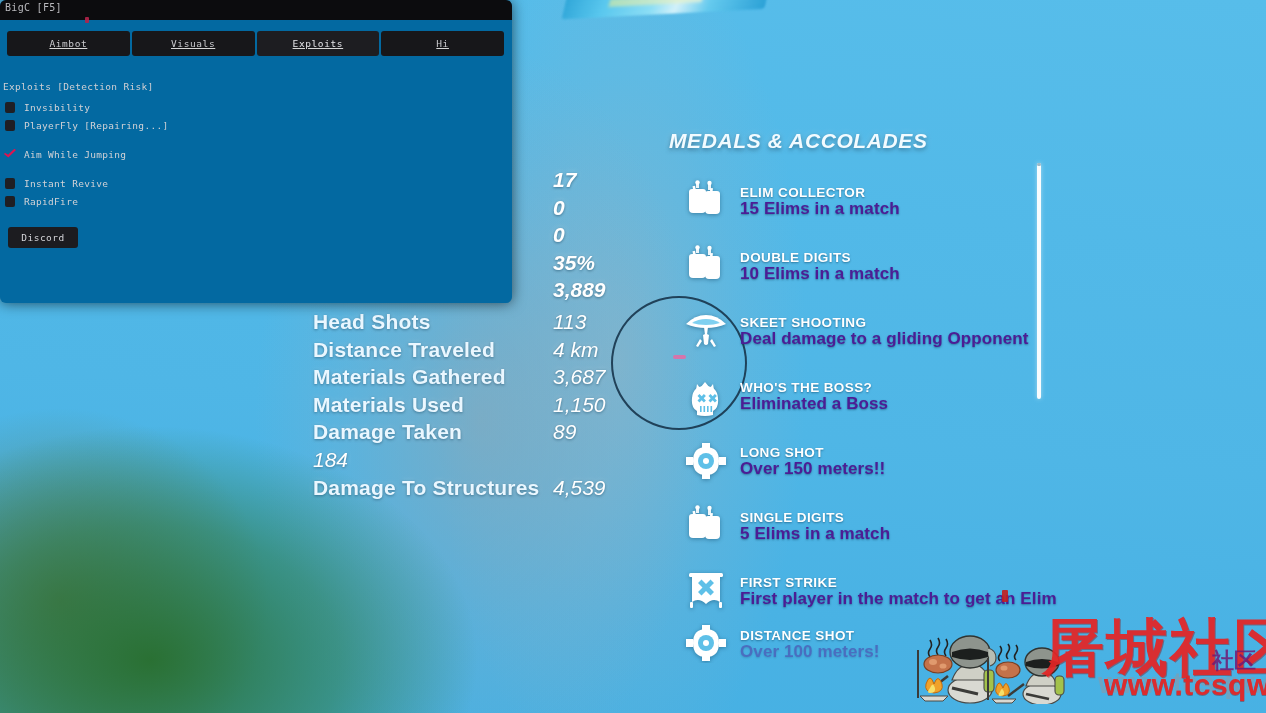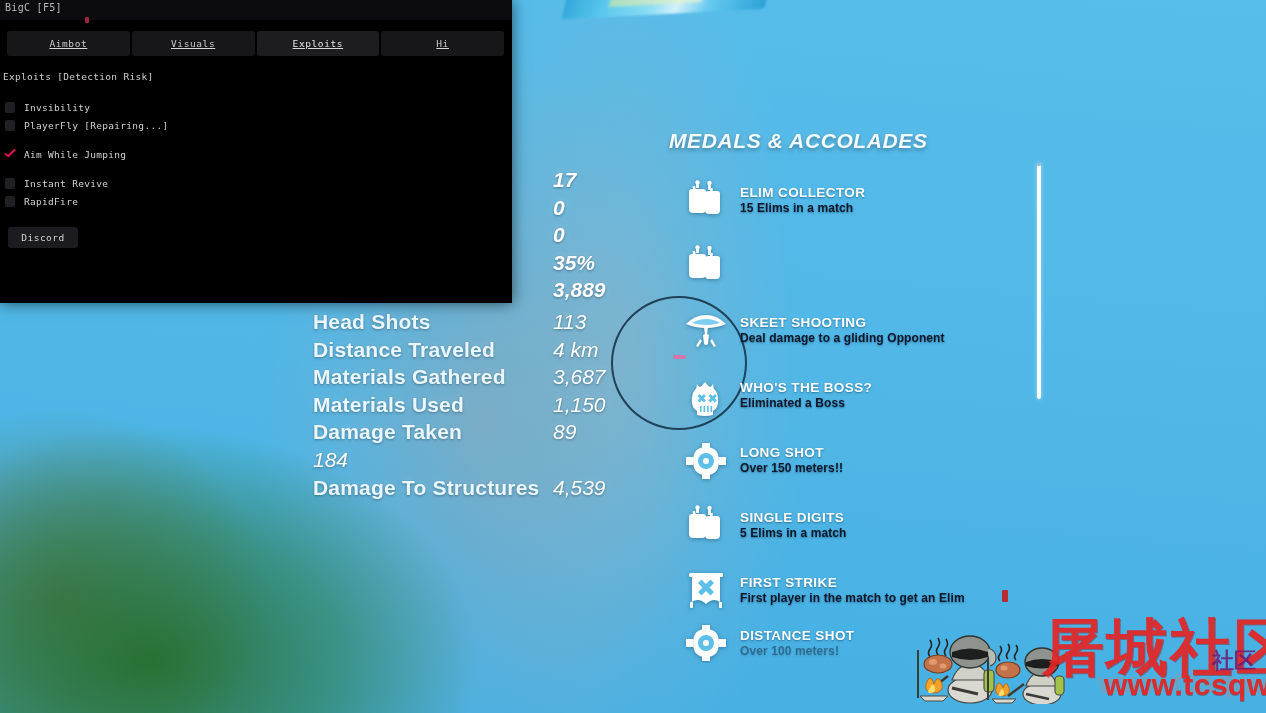--- a/index.html
+++ b/index.html
@@ -95,43 +95,44 @@
     margin-right:8px;
   }
   .medal-icon svg{display:block;filter:drop-shadow(0 1px 2px rgba(10,60,92,.45));}
   .medal-text{display:flex;flex-direction:column;justify-content:center;}
   .medal-name{
     font-size:13.5px;font-weight:bold;color:#ffffff;letter-spacing:.4px;
     text-shadow:0 1px 2px rgba(10,60,92,.55);
     white-space:nowrap;line-height:16px;
   }
   .medal-desc{
-    font-size:12px;font-weight:bold;color:#0f172a;letter-spacing:.1px;
+    font-size:17px;font-weight:bold;color:#4c1d95;letter-spacing:.1px;
     text-shadow:0 1px 2px rgba(10,60,92,.5);
     white-space:nowrap;line-height:15px;
   }
   .medal.clipped{overflow:hidden;height:40px;}
 
   .medals-scrollbar{
     position:absolute;left:1037px;top:163px;width:4px;height:236px;
     background:#ffffff;border-radius:2px;opacity:.96;
     box-shadow:0 0 4px rgba(255,255,255,.5);
   }
   .medals-scrollbar .thumb-cap{
     position:absolute;left:0;top:0;width:4px;height:3px;background:#9fb9c6;border-radius:2px;
   }
 
   
   .cheat{
     position:absolute;left:0;top:0;width:512px;height:303px;
-    background:#000000;
+    background:#0369a1;
     color:#d6d6d6;
     font-family:"DejaVu Sans Mono","Liberation Mono",monospace;
     box-shadow:0 0 14px rgba(0,0,0,.6);
     overflow:hidden;
+    border-radius:6px;
   }
   .cheat-titlebar{
     height:20px;position:relative;background:#0c0c0e;
   }
   .cheat-title{
     position:absolute;left:5px;top:2px;
     font-size:10px;color:#b9b9bd;letter-spacing:.3px;
   }
   .cheat-accent-dot{
     position:absolute;left:85px;top:17px;width:4px;height:6px;
@@ -144,21 +145,21 @@
   .cheat-tab{
     flex:1;height:25px;
     background:#17171a;
     border-radius:3px;
     display:flex;align-items:center;justify-content:center;
     font-size:9.5px;color:#c9c9cd;letter-spacing:.6px;
     cursor:pointer;
   }
   .cheat-tab.active{background:#1d1d21;color:#e4e4e8;}
   .cheat-section{
-    position:absolute;left:3px;top:71px;
+    position:absolute;left:3px;top:81px;
     font-size:9.5px;color:#cfcfd3;letter-spacing:.3px;
   }
   .cheat-opts{position:absolute;left:5px;top:98px;width:430px;}
   .opt{
     display:flex;align-items:center;height:18px;margin-bottom:0px;
   }
   .opt.gap{margin-top:11px;}
   .opt-box{
     width:10px;height:11px;flex:0 0 10px;
     background:#1f1f24;border-radius:2px;margin-right:9px;
@@ -294,20 +295,24 @@
             <path d="M13 3 l3 0 l0 5 l-3 0 z" opacity=".9"></path>
             <circle cx="14.5" cy="2.5" r="2.2"></circle>
             <path d="M25 4 l3 0 l0 6 l-3 0 z" opacity=".9"></path>
             <circle cx="26.5" cy="3" r="2.2"></circle>
             <path d="M6 12 q0-3 3-3 l11 0 q3 0 3 3 l0 17 q0 4-4 4 l-9 0 q-4 0-4-4 z"></path>
             <path d="M22 14 q0-3 3-3 l9 0 q3 0 3 3 l0 16 q0 4-4 4 l-7 0 q-4 0-4-4 z"></path>
             <rect x="10" y="6" width="2.6" height="6" transform="rotate(-10 11 9)"></rect>
             <rect x="27" y="8" width="2.6" height="6" transform="rotate(8 28 11)"></rect>
           </g>
         </svg>
+      </div>
+      <div class="medal-text">
+        <div class="medal-name">DOUBLE DIGITS</div>
+        <div class="medal-desc">10 Elims in a match</div>
       </div>
     </div>
 
     <div class="medal">
       <div class="medal-icon">
         <svg width="46" height="42" viewBox="0 0 46 42">
           <g fill="#ffffff">
             <path d="M3 14 q9-9 20-9 q11 0 20 9 q-9 4-20 4 q-11 0-20-4 z"></path>
             <path d="M9 13 q6-4 14-4 q8 0 14 4 q-6 2-14 2 q-8 0-14-2 z" fill="#7fd0f0"></path>
             <path d="M21 17 l4 0 l-1 8 l-2 0 z"></path>

